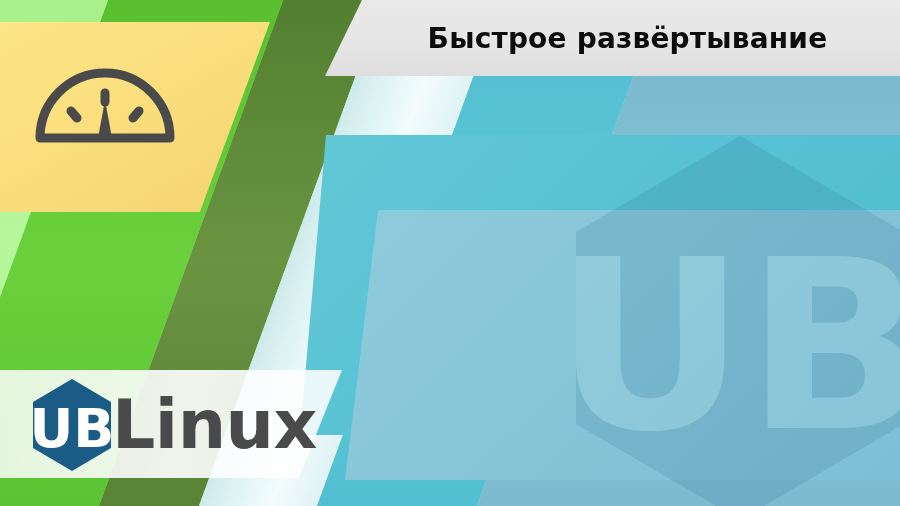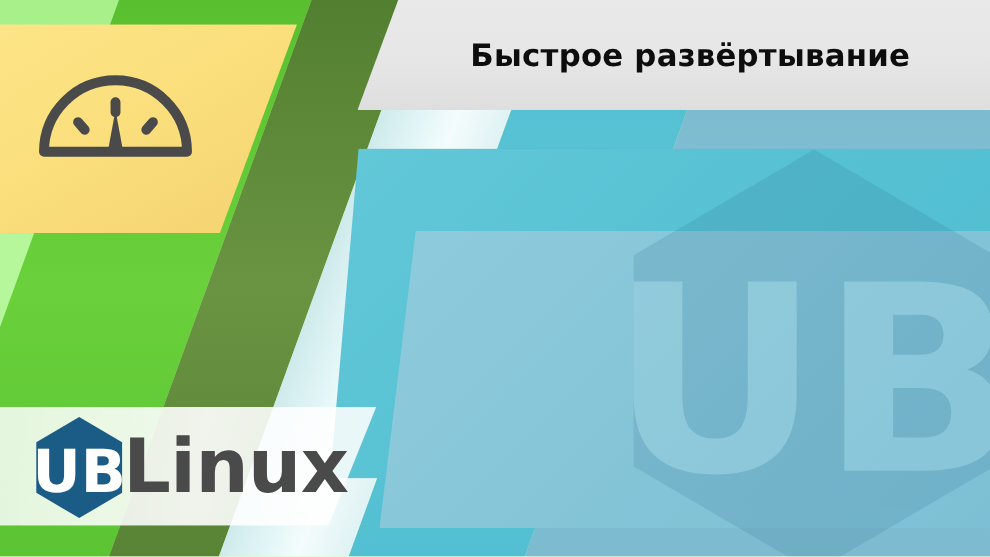--- a/index.html
+++ b/index.html
@@ -98,21 +98,21 @@
     pointer-events: none;
   }
   .watermark svg { width: 100%; height: 100%; display: block; }
 
   
   .title-banner {
     position: absolute;
     left: 325px;
     top: 0;
     width: 575px;
-    height: 100px;
+    height: 76px;
     background: linear-gradient(180deg, #e9e9e9 0%, #e6e6e6 55%, #dedede 100%);
     clip-path: polygon(37px 0, 100% 0, 100% 100%, 0 100%);
     box-shadow: 0 3px 8px rgba(0,0,0,0.30);
     display: flex;
     align-items: center;
     justify-content: center;
   }
   .title-text {
     font-size: 28px;
     font-weight: 700;

